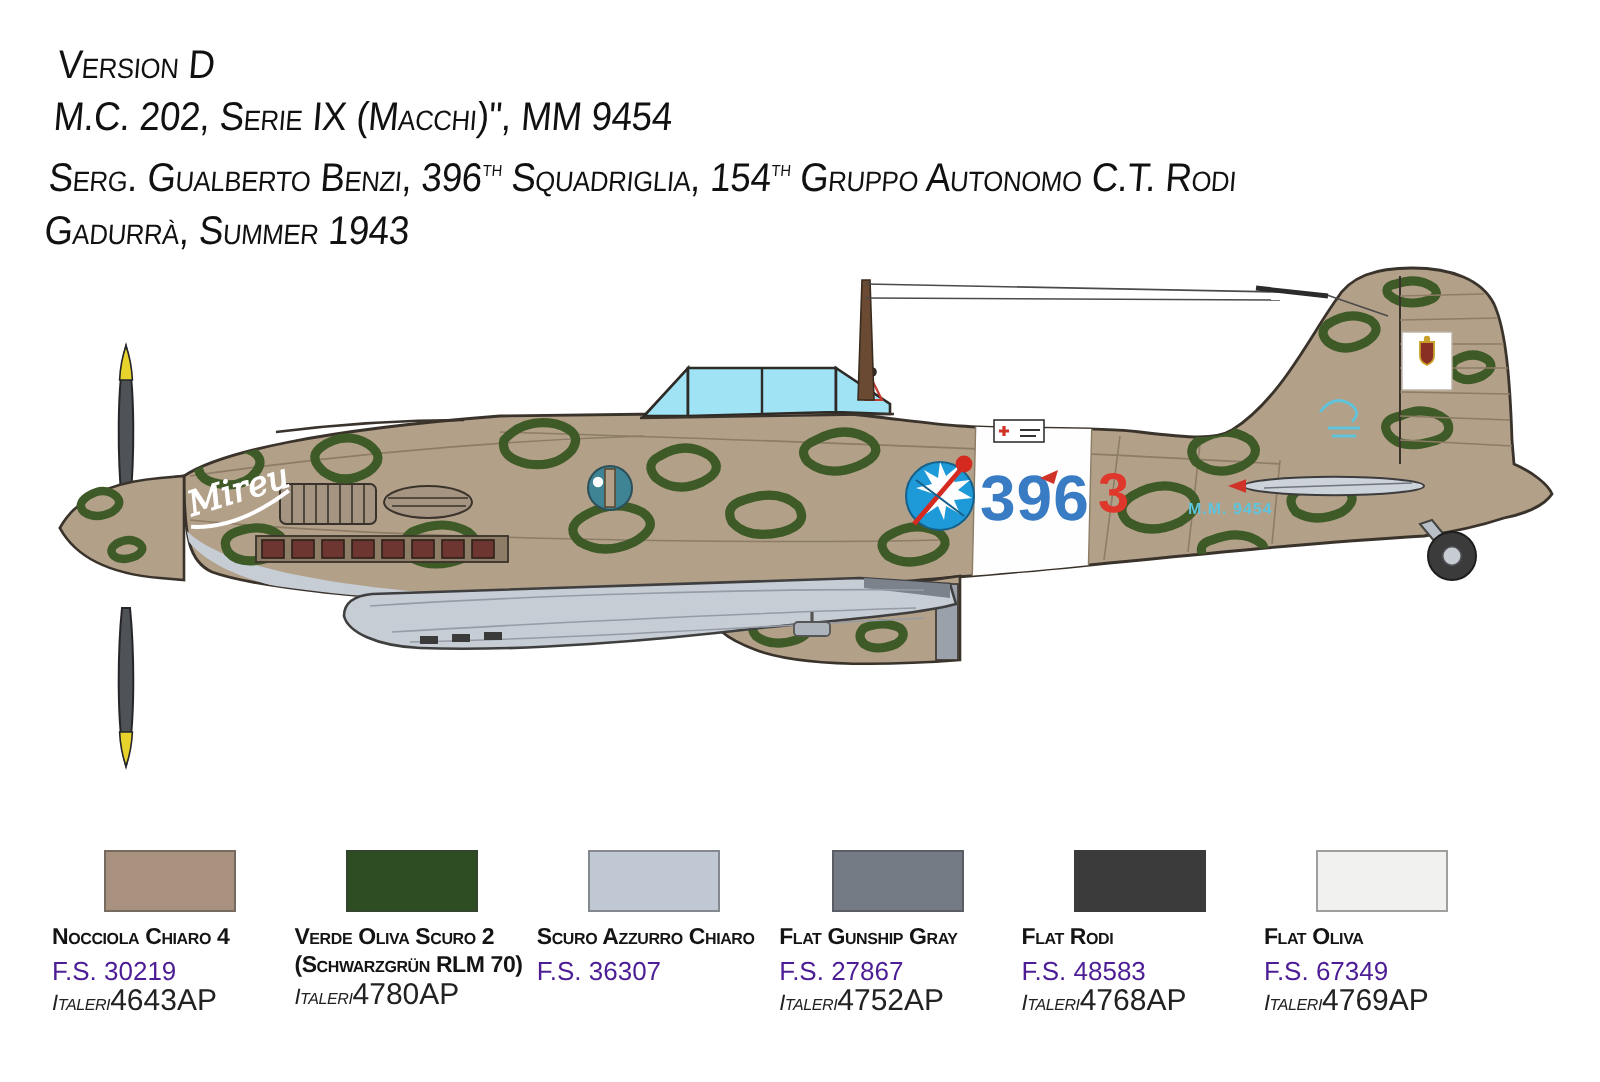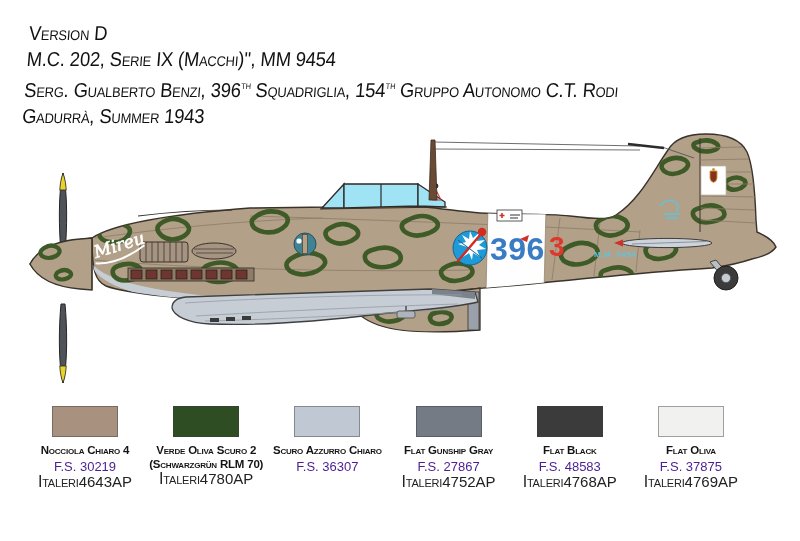--- a/index.html
+++ b/index.html
@@ -24,33 +24,33 @@
     color:#111;
     white-space:nowrap;
   }
   .header sup{font-size:55%;vertical-align:super;letter-spacing:0;}
 
   
   .paint-row{
     position:absolute;left:26px;top:406px;width:724px;
     display:flex;justify-content:space-between;
   }
-  .paint-col{width:118px;text-align:center;}
+  .paint-col{width:118px;text-align:left;margin-top:19px;}
   .swatch{
     width:66px;height:31px;margin:0 auto 7px auto;
     border:1px solid rgba(60,60,60,0.45);
     box-sizing:border-box;
   }
   .paint-name{
     font-variant:small-caps;font-weight:700;font-size:11.5px;line-height:13.5px;
     letter-spacing:-0.2px;color:#141414;
   }
   .paint-fs{font-size:13px;line-height:15px;color:#4c1d95;margin-top:1px;}
   .paint-italeri{font-size:13px;line-height:15px;color:#222;}
-  .paint-italeri .brand{font-variant:small-caps;font-size:16px;letter-spacing:-0.2px;}
+  .paint-italeri .brand{font-variant:small-caps;font-size:11px;letter-spacing:-0.2px;font-style:italic;}
   .paint-italeri .code{font-size:15px;}
 
   svg text{font-family:"Liberation Sans", sans-serif;}
   .script-text{font-family:"DejaVu Serif", serif;font-style:italic;}
 </style>
 </head>
 <body>
 
 <div class="sheet">
 
@@ -304,26 +304,26 @@
 
     <div class="paint-col">
       <div class="swatch" style="background-color: rgb(116, 123, 133);"></div>
       <div class="paint-name">Flat Gunship Gray</div>
       <div class="paint-fs">F.S. 27867</div>
       <div class="paint-italeri"><span class="brand">Italeri</span><span class="code">4752AP</span></div>
     </div>
 
     <div class="paint-col">
       <div class="swatch" style="background-color: rgb(59, 59, 59);"></div>
-      <div class="paint-name">Flat Black</div>
+      <div class="paint-name">Flat Rodi</div>
       <div class="paint-fs">F.S. 48583</div>
       <div class="paint-italeri"><span class="brand">Italeri</span><span class="code">4768AP</span></div>
     </div>
 
     <div class="paint-col">
       <div class="swatch" style="background-color: rgb(241, 241, 239);"></div>
       <div class="paint-name">Flat Oliva</div>
-      <div class="paint-fs">F.S. 37875</div>
+      <div class="paint-fs">F.S. 67349</div>
       <div class="paint-italeri"><span class="brand">Italeri</span><span class="code">4769AP</span></div>
     </div>
 
   </div>
 </div>
 
 </body></html>

